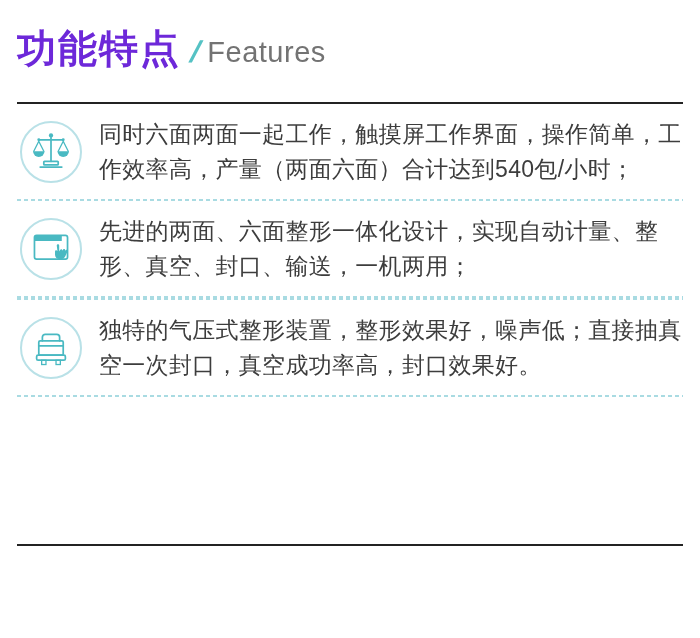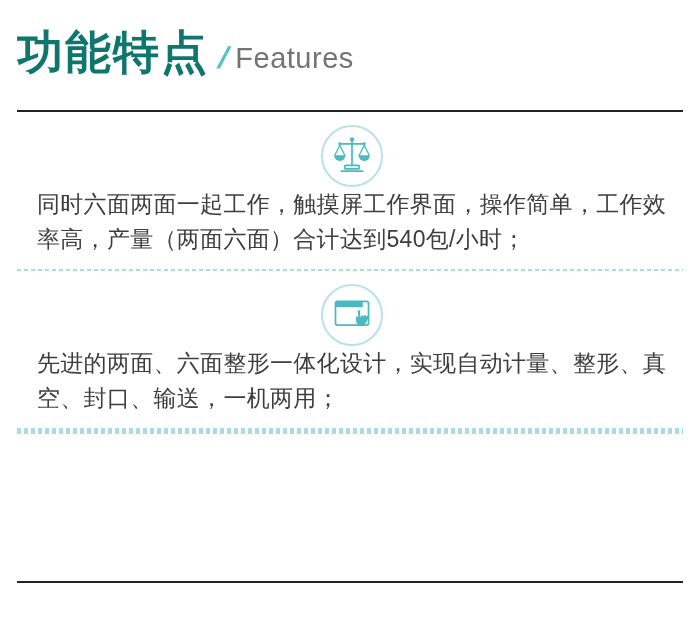--- a/index.html
+++ b/index.html
@@ -9,22 +9,22 @@
     font-family: "Liberation Sans", sans-serif;
     overflow: hidden;
   }
   .page { padding: 20px 17px 0 17px; width: 700px; height: 638px; }
 
   
   .header { display: flex; align-items: baseline; margin-top: 2px; }
   .title-zh {
     font-family: Liberation Mono, monospace;
     font-weight: bold;
-    font-size: 46px;
-    color: #0f766e;
+    font-size: 39px;
+    color: #6d28d9;
     letter-spacing: 2px;
   }
   .title-slash {
     font-size: 30px;
     color: #55c2c4;
     margin: 0 8px 0 10px;
     font-style: italic;
     font-weight: bold;
     transform: skewX(-8deg);
   }
@@ -39,21 +39,20 @@
     border: none;
     border-top: 2.5px solid #232323;
     margin-top: 26px;
   }
 
   
   .feature {
     display: flex;
     align-items: center;
     padding: 13px 0 12px 3px;
-    flex-direction: column;
   }
   .divider {
     height: 2px;
     background: repeating-linear-gradient(to right,
       #a9dbe2 0px, #a9dbe2 4px, transparent 4px, transparent 7px);
   }
   .icon-circle {
     width: 62px; height: 62px;
     border: 2px solid #b9e1e7;
     border-radius: 50%;
@@ -117,18 +116,31 @@
         <path class="fill" d="M9 16 a3 3 0 0 1 3 -3 h35 v8 H9 z"></path>
         <path class="fill" d="M40 27 c0-2.2 3.4-2.2 3.4 0 v8.5 l1.4-2.4 c1-1.7 3.4-.7 2.9 1.1 l0 .2 1.2-1.6 c1.1-1.5 3.3-.4 2.8 1.3 l-.1.4 .9-.9 c1.3-1.3 3.3.2 2.5 1.8 l-3.3 7.2 c-1 2.2-3.2 3.6-5.6 3.6 h-2.3 c-3.4 0-6.2-2.8-6.2-6.2 v-4.5 c0-1.8 2.4-2.3 3.2-.7 l.2.4 z"></path>
       </svg>
     </div>
     <div class="feature-text">先进的两面、六面整形一体化设计，实现自动计量、整形、真空、封口、输送，一机两用；</div>
   </div>
   <div class="divider"></div>
 
   <div class="divider"></div>
 
+  <div class="feature">
+    <div class="icon-circle">
+      <svg width="46" height="46" viewBox="0 0 64 64" aria-hidden="true">
+        <path class="stroke" d="M20 22 v-5 a4 4 0 0 1 4 -4 h16 a4 4 0 0 1 4 4 v5"></path>
+        <rect class="stroke" x="15" y="22" width="34" height="20" rx="2"></rect>
+        <line class="stroke" x1="15" y1="29" x2="49" y2="29"></line>
+        <rect class="stroke" x="12" y="42" width="40" height="7" rx="2"></rect>
+        <rect class="thin" x="19" y="49" width="6" height="6"></rect>
+        <rect class="thin" x="39" y="49" width="6" height="6"></rect>
+      </svg>
+    </div>
+    <div class="feature-text">独特的气压式整形装置，整形效果好，噪声低；直接抽真空一次封口，真空成功率高，封口效果好。</div>
+  </div>
   <div class="divider"></div>
 
   <div class="bottom-spacer"></div>
   <hr class="bottom-rule">
 
 </div>
 
 </body></html>

